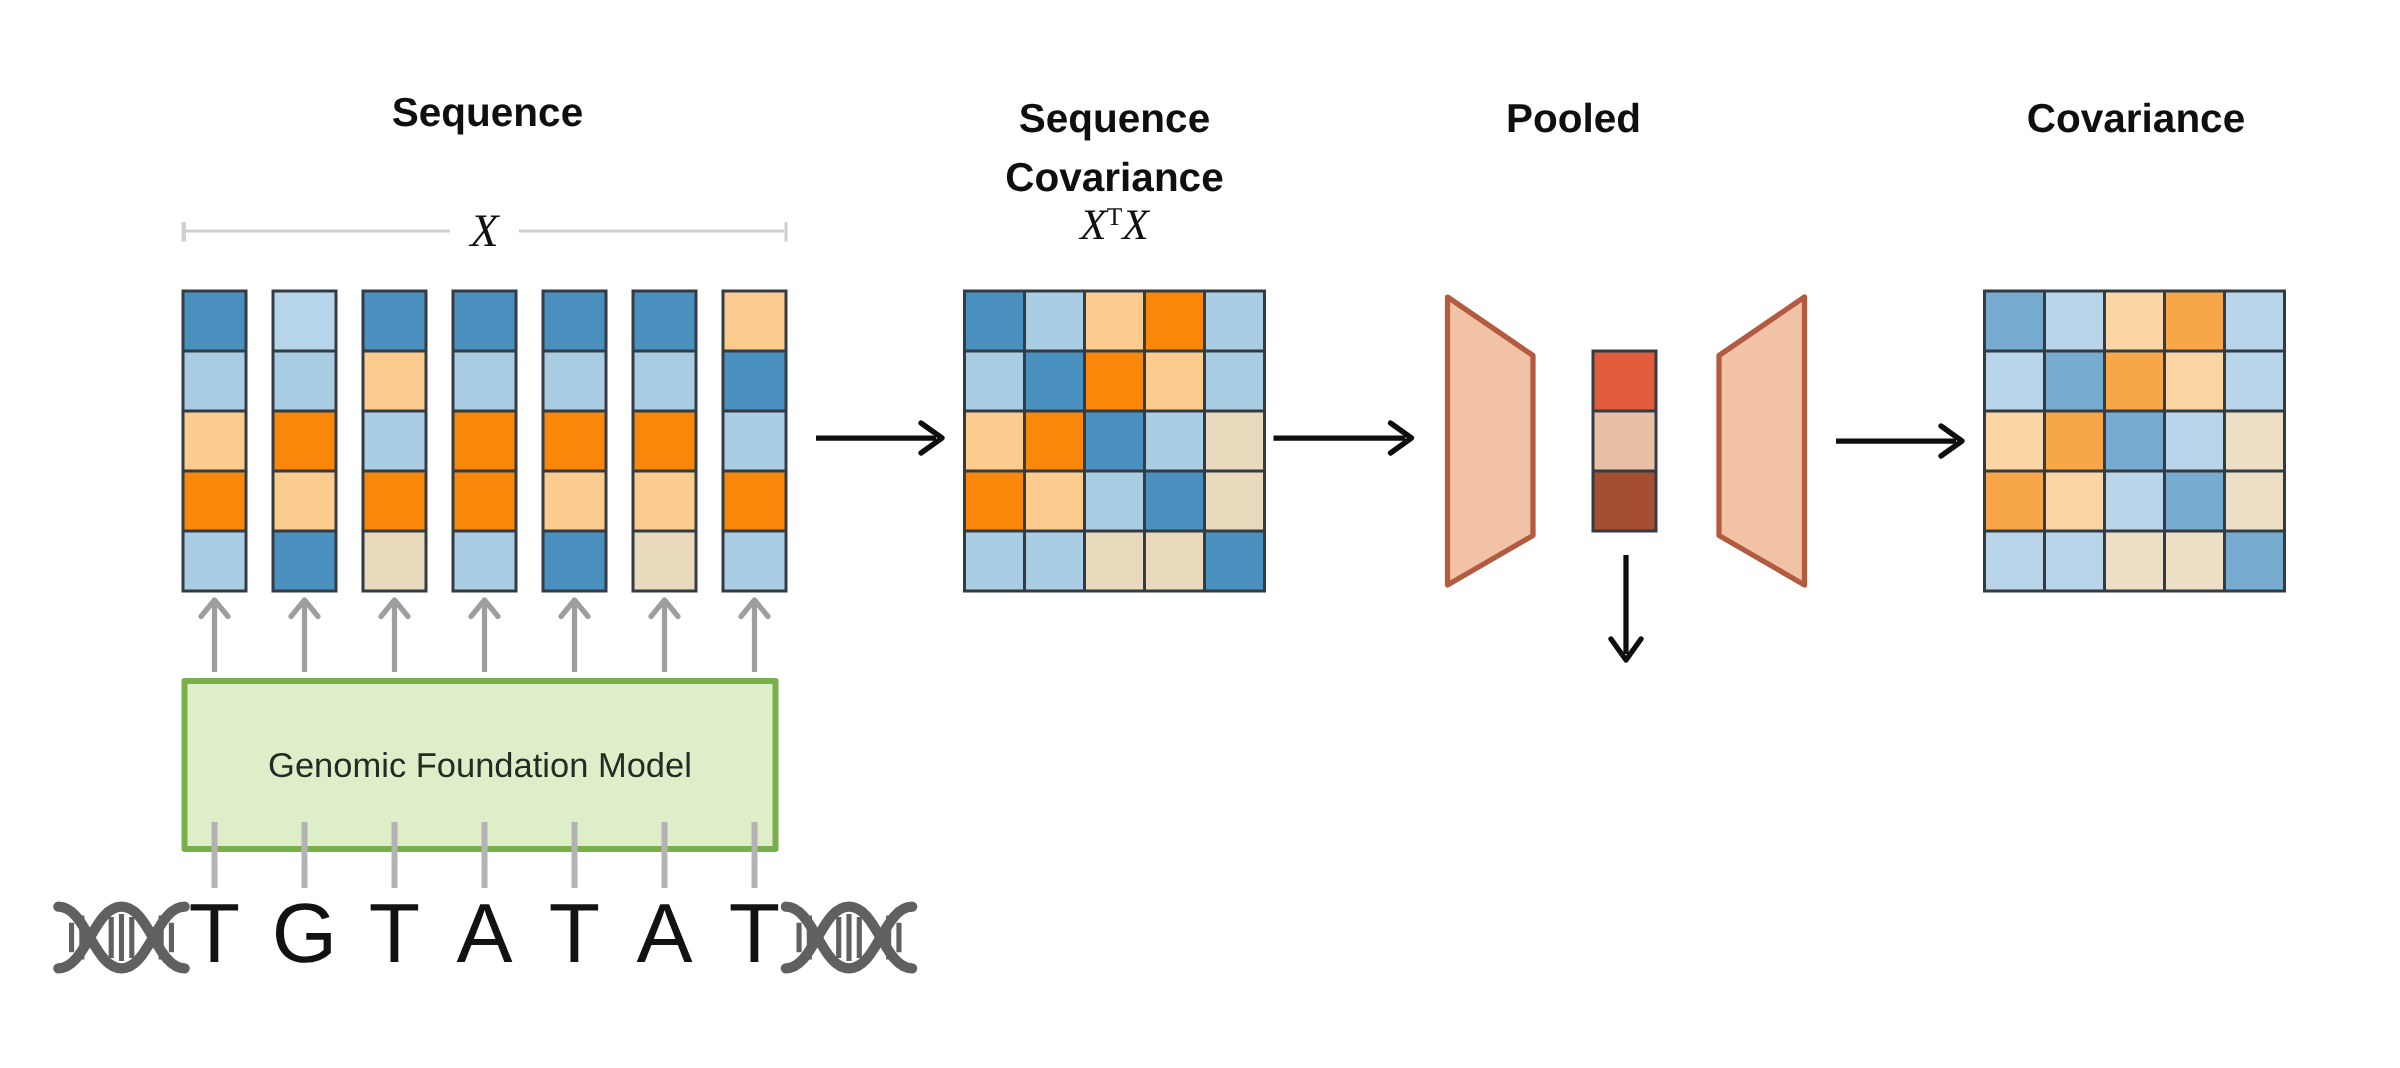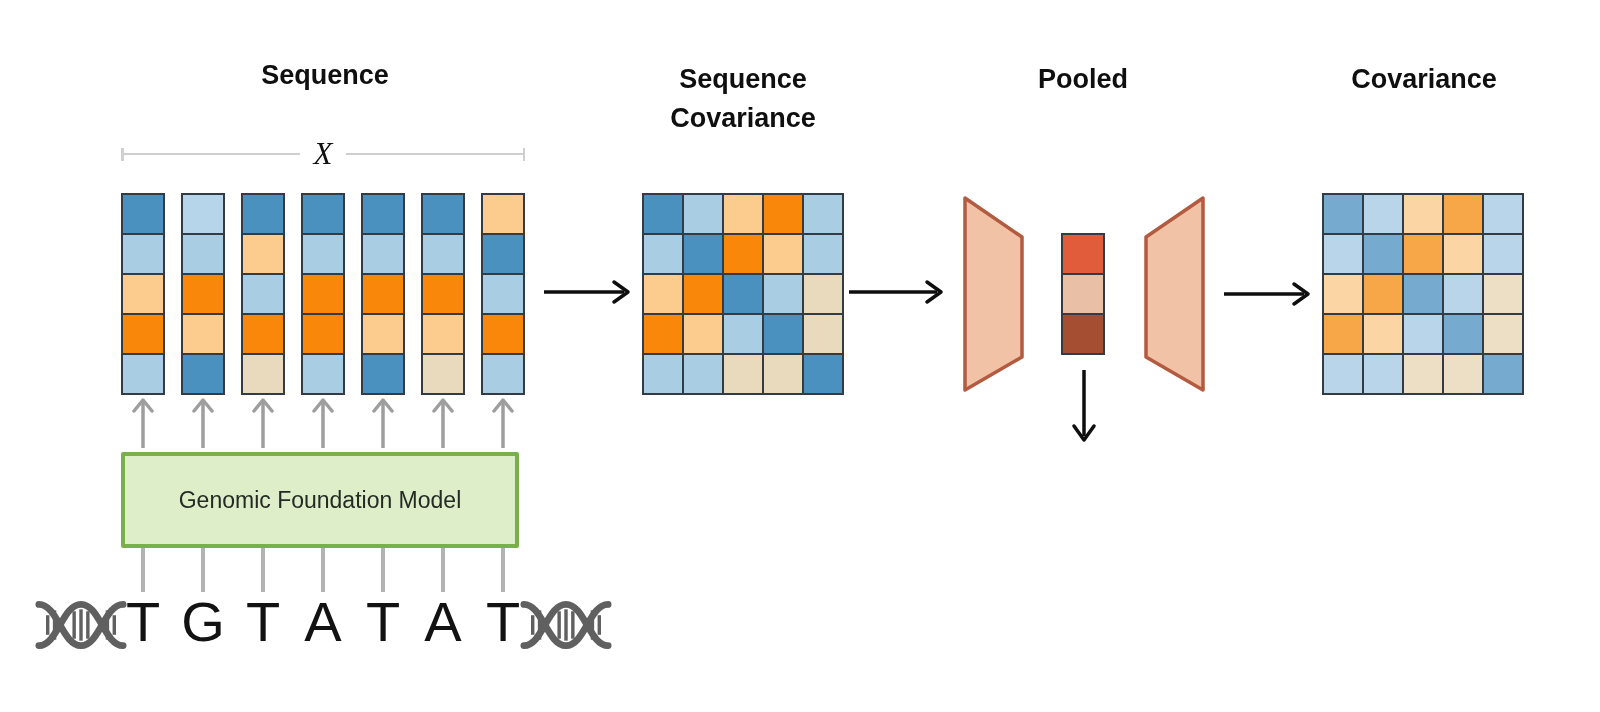--- a/index.html
+++ b/index.html
@@ -22,21 +22,21 @@
   .mat5 { grid-template-columns:repeat(5,38px); grid-auto-rows:38px; }
   .cell { width:100%; height:100%; }
 
   #activation-columns { position:absolute; left:121px; top:193px; display:flex; gap:16px; }
   .acol { display:grid; grid-template-columns:40px; grid-auto-rows:38px; padding:2px; gap:2px; background:#333b45; }
 
   #embedding-cells { grid-template-columns:40px; grid-auto-rows:38px; }
 
   .arrow-svg { position:absolute; }
 
-  #model-box { position:absolute; left:121px; top:452px; width:398px; height:96px; box-sizing:border-box;
+  #model-box { position:absolute; left:121px; top:452px; width:398px; height:116px; box-sizing:border-box;
     background:#ddeec9; border:4px solid #7ab04b; border-radius:2px;
     display:flex; align-items:center; justify-content:center; font-size:23px; color:#252a25; }
 
   .stub { position:absolute; width:3.5px; background:#b3b3b3; }
 
   #dna-letters { position:absolute; left:118px; top:592px; width:410px; display:flex; justify-content:space-between; }
   #dna-letters span { display:inline-block; width:50px; text-align:center; font-size:56px; line-height:60px; color:#121212; }
 
   #probe-label { position:absolute; left:883px; top:456px; width:400px; text-align:center;
     font-weight:bold; font-size:28px; color:#0c0c0c; }
@@ -48,35 +48,38 @@
 
 <div id="canvas">
 
   <div class="title" style="left:125px; top:56px; width:400px;">
     <div>Sequence</div>
   </div>
   <div class="title" style="left:593px; top:60px; width:300px;">
     <div>Sequence</div>
     <div>Covariance</div>
   </div>
-  <div class="title" style="left:933px; top:60px; width:300px;text-align:center;">
+  <div class="title" style="left:899px; top:60px; width:300px;text-align:center;">
     <div>Pooled</div>
   </div>
   <div class="title" style="left:1274px; top:60px; width:300px;">
     <div>Covariance</div>
   </div>
 
   <div class="bracket">
     <div class="tick"></div>
     <div class="bline"></div>
     <span class="math blabel">X</span>
     <div class="bline"></div>
     <div class="tick"></div>
   </div>
 
+  <div class="mathrow math" style="left:633px; top:134px; width:220px;">
+    <span>X</span><span class="msup">T</span><span>X</span>
+  </div>
 
   <div id="activation-columns">
       <div class="acol">
         <div class="cell" style="background: rgb(74, 145, 192);"></div>
         <div class="cell" style="background: rgb(169, 205, 227);"></div>
         <div class="cell" style="background: rgb(252, 203, 142);"></div>
         <div class="cell" style="background: rgb(248, 135, 10);"></div>
         <div class="cell" style="background: rgb(169, 205, 227);"></div>
       </div>
       <div class="acol">

